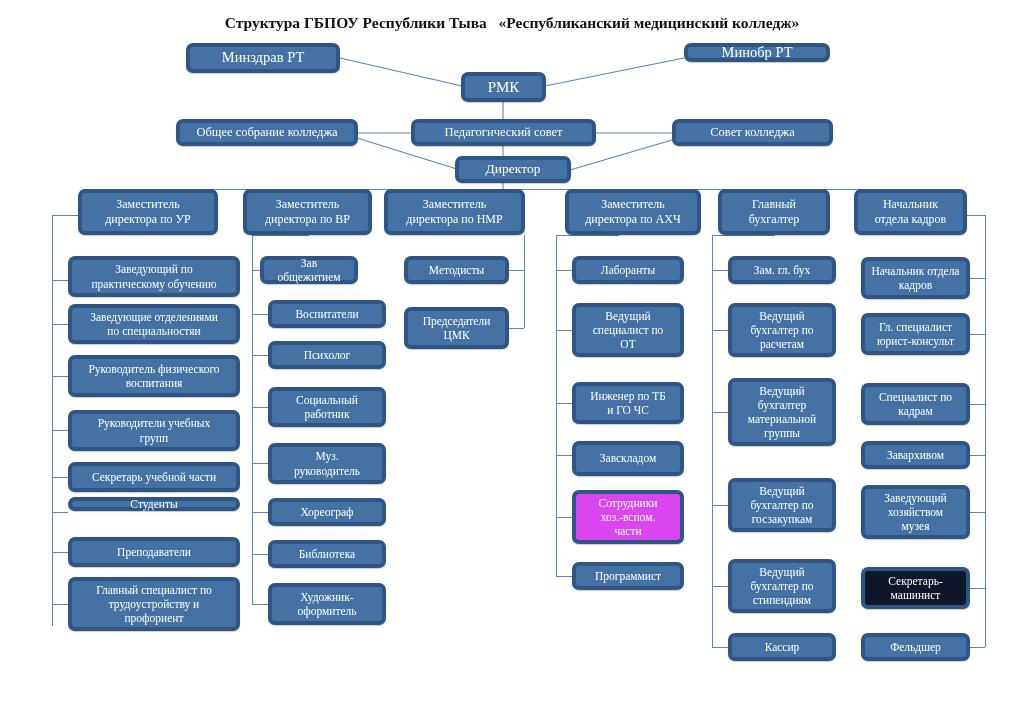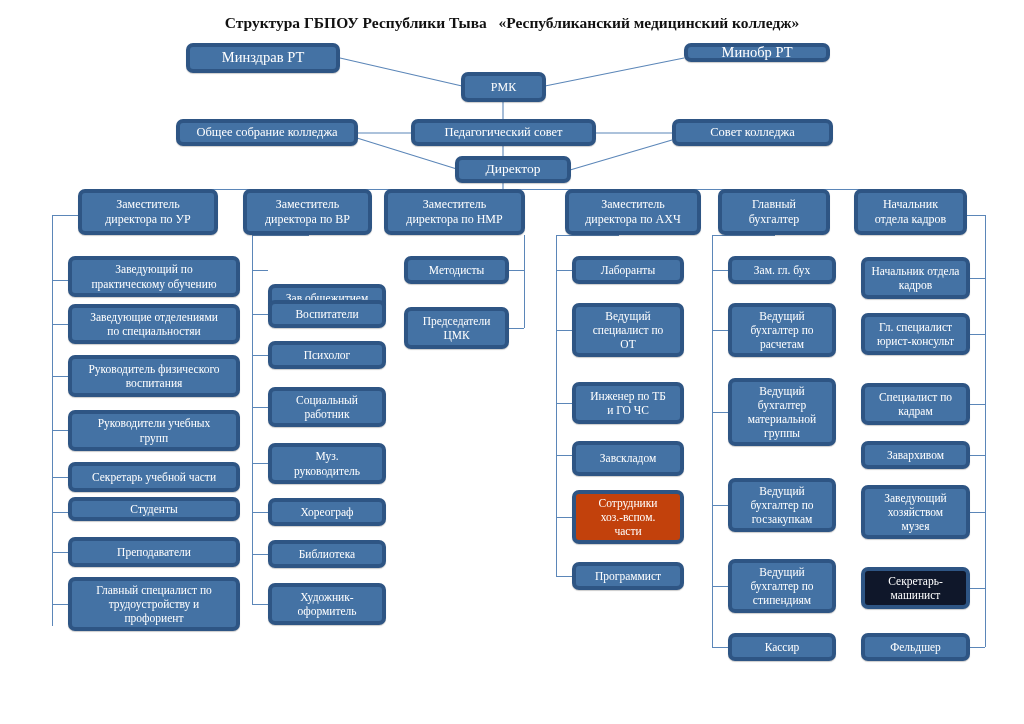--- a/index.html
+++ b/index.html
@@ -30,21 +30,21 @@
     align-items: center;
     justify-content: center;
     text-align: center;
     line-height: 1.22;
     padding: 2px 5px;
     box-shadow: 0 1px 1px rgba(0,0,0,0.20);
     z-index: 3;
     white-space: pre-line;
   }
   .node.top   { font-size: 14.5px; }
-  .node.rmk   { font-size: 12px; }
+  .node.rmk   { font-size: 15px; }
   .node.mid   { font-size: 12.5px; }
   .node.dir   { font-size: 13.5px; }
   .node.head  { font-size: 12px; }
   .node.leaf  { font-size: 11.5px; }
 
   
   .ln {
     position: absolute;
     background: #5B86B8;
     z-index: 1;
@@ -148,36 +148,36 @@
 воспитания</div>
 
   <div class="ln h" style="left: 52px; top: 430px; width: 16px; background: rgb(91, 134, 184);"></div>
   <div class="node leaf" style="left: 68px; top: 410px; width: 172px; height: 41px; background: rgb(68, 114, 164); border-color: rgb(46, 85, 132); color: rgb(255, 255, 255);">Руководители учебных
 групп</div>
 
   <div class="ln h" style="left: 52px; top: 477px; width: 16px; background: rgb(91, 134, 184);"></div>
   <div class="node leaf" style="left: 68px; top: 462px; width: 172px; height: 30px; background: rgb(68, 114, 164); border-color: rgb(46, 85, 132); color: rgb(255, 255, 255);">Секретарь учебной части</div>
 
   <div class="ln h" style="left: 52px; top: 512px; width: 16px; background: rgb(91, 134, 184);"></div>
-  <div class="node leaf" style="left: 68px; top: 497px; width: 172px; height: 24px; background: rgb(68, 114, 164); border-color: rgb(46, 85, 132); color: rgb(255, 255, 255);">Студенты</div>
+  <div class="node leaf" style="left: 68px; top: 497px; width: 172px; height: 14px; background: rgb(68, 114, 164); border-color: rgb(46, 85, 132); color: rgb(255, 255, 255);">Студенты</div>
 
   <div class="ln h" style="left: 52px; top: 552px; width: 16px; background: rgb(91, 134, 184);"></div>
   <div class="node leaf" style="left: 68px; top: 537px; width: 172px; height: 30px; background: rgb(68, 114, 164); border-color: rgb(46, 85, 132); color: rgb(255, 255, 255);">Преподаватели</div>
 
   <div class="ln h" style="left: 52px; top: 604px; width: 16px; background: rgb(91, 134, 184);"></div>
   <div class="node leaf" style="left: 68px; top: 577px; width: 172px; height: 54px; background: rgb(68, 114, 164); border-color: rgb(46, 85, 132); color: rgb(255, 255, 255);">Главный специалист по
 трудоустройству и
 профориент</div>
 
   <div class="ln v" style="left: 252px; top: 235px; height: 369px; background: rgb(91, 134, 184);"></div>
   <div class="ln v" style="left: 308px; top: 235px; height: 1px; background: rgb(91, 134, 184);"></div>
   <div class="ln h" style="left: 252px; top: 235px; width: 56px; background: rgb(91, 134, 184);"></div>
 
   <div class="ln h" style="left: 252px; top: 270px; width: 16px; background: rgb(91, 134, 184);"></div>
-  <div class="node leaf" style="left: 268px; top: 256px; width: 118px; height: 28px; background: rgb(68, 114, 164); border-color: rgb(46, 85, 132); color: rgb(255, 255, 255); margin-top: 28px;">Зав общежитием</div>
+  <div class="node leaf" style="left: 260px; top: 256px; width: 98px; height: 28px; background: rgb(68, 114, 164); border-color: rgb(46, 85, 132); color: rgb(255, 255, 255);">Зав общежитием</div>
 
   <div class="ln h" style="left: 252px; top: 314px; width: 16px; background: rgb(91, 134, 184);"></div>
   <div class="node leaf" style="left: 268px; top: 300px; width: 118px; height: 28px; background: rgb(68, 114, 164); border-color: rgb(46, 85, 132); color: rgb(255, 255, 255);">Воспитатели</div>
 
   <div class="ln h" style="left: 252px; top: 355px; width: 16px; background: rgb(91, 134, 184);"></div>
   <div class="node leaf" style="left: 268px; top: 341px; width: 118px; height: 28px; background: rgb(68, 114, 164); border-color: rgb(46, 85, 132); color: rgb(255, 255, 255);">Психолог</div>
 
   <div class="ln h" style="left: 252px; top: 407px; width: 16px; background: rgb(91, 134, 184);"></div>
   <div class="node leaf" style="left: 268px; top: 387px; width: 118px; height: 40px; background: rgb(68, 114, 164); border-color: rgb(46, 85, 132); color: rgb(255, 255, 255);">Социальный
 работник</div>
@@ -219,21 +219,21 @@
 ОТ</div>
 
   <div class="ln h" style="left: 556px; top: 403px; width: 16px; background: rgb(91, 134, 184);"></div>
   <div class="node leaf" style="left: 572px; top: 382px; width: 112px; height: 42px; background: rgb(68, 114, 164); border-color: rgb(46, 85, 132); color: rgb(255, 255, 255);">Инженер по ТБ
 и ГО ЧС</div>
 
   <div class="ln h" style="left: 556px; top: 455px; width: 16px; background: rgb(91, 134, 184);"></div>
   <div class="node leaf" style="left: 572px; top: 441px; width: 112px; height: 35px; background: rgb(68, 114, 164); border-color: rgb(46, 85, 132); color: rgb(255, 255, 255);">Завскладом</div>
 
   <div class="ln h" style="left: 556px; top: 517px; width: 16px; background: rgb(91, 134, 184);"></div>
-  <div class="node leaf" style="left: 572px; top: 490px; width: 112px; height: 54px; background: #c2410c; border-color: rgb(46, 85, 132); color: rgb(255, 255, 255);">Сотрудники
+  <div class="node leaf" style="left: 572px; top: 490px; width: 112px; height: 54px; background: #d946ef; border-color: rgb(46, 85, 132); color: rgb(255, 255, 255);">Сотрудники
 хоз.-вспом.
 части</div>
 
   <div class="ln h" style="left: 556px; top: 576px; width: 16px; background: rgb(91, 134, 184);"></div>
   <div class="node leaf" style="left: 572px; top: 562px; width: 112px; height: 28px; background: rgb(68, 114, 164); border-color: rgb(46, 85, 132); color: rgb(255, 255, 255);">Программист</div>
 
   <div class="ln v" style="left: 712px; top: 235px; height: 412px; background: rgb(91, 134, 184);"></div>
   <div class="ln v" style="left: 774px; top: 235px; height: 1px; background: rgb(91, 134, 184);"></div>
   <div class="ln h" style="left: 712px; top: 235px; width: 62px; background: rgb(91, 134, 184);"></div>
 

